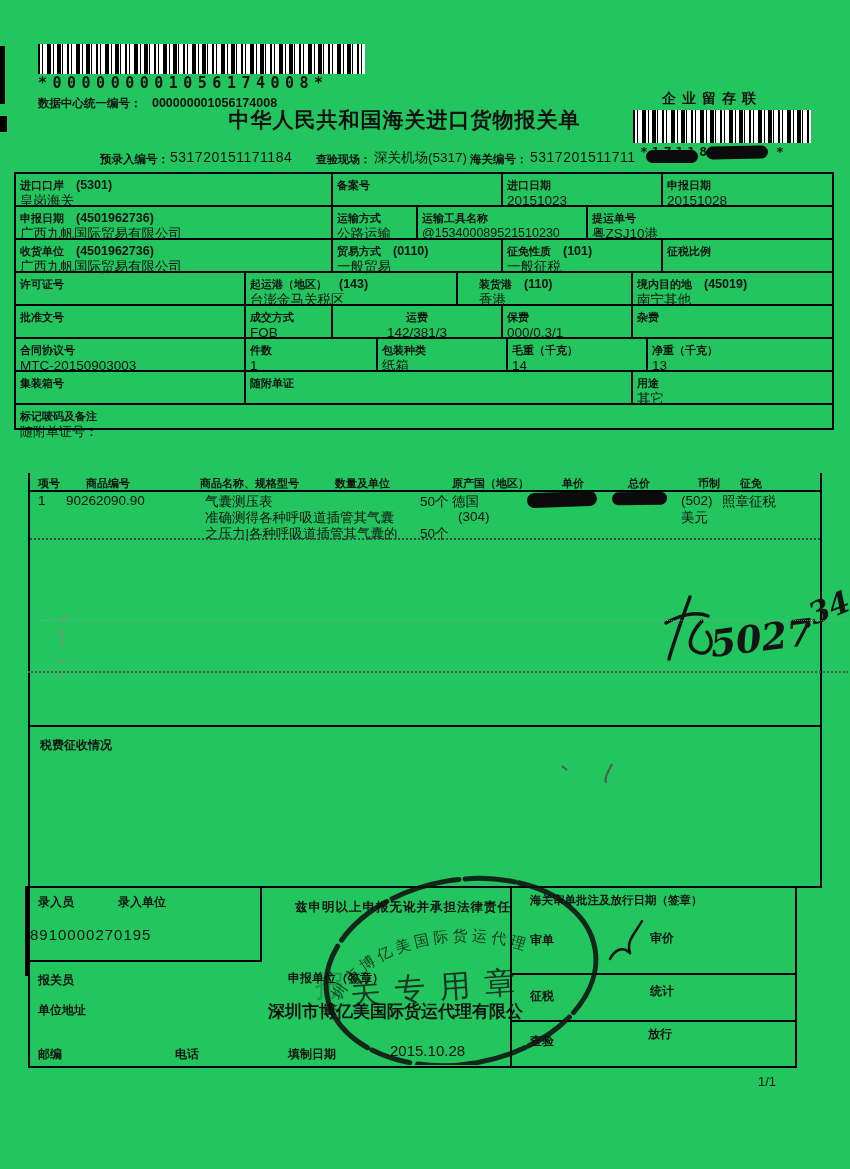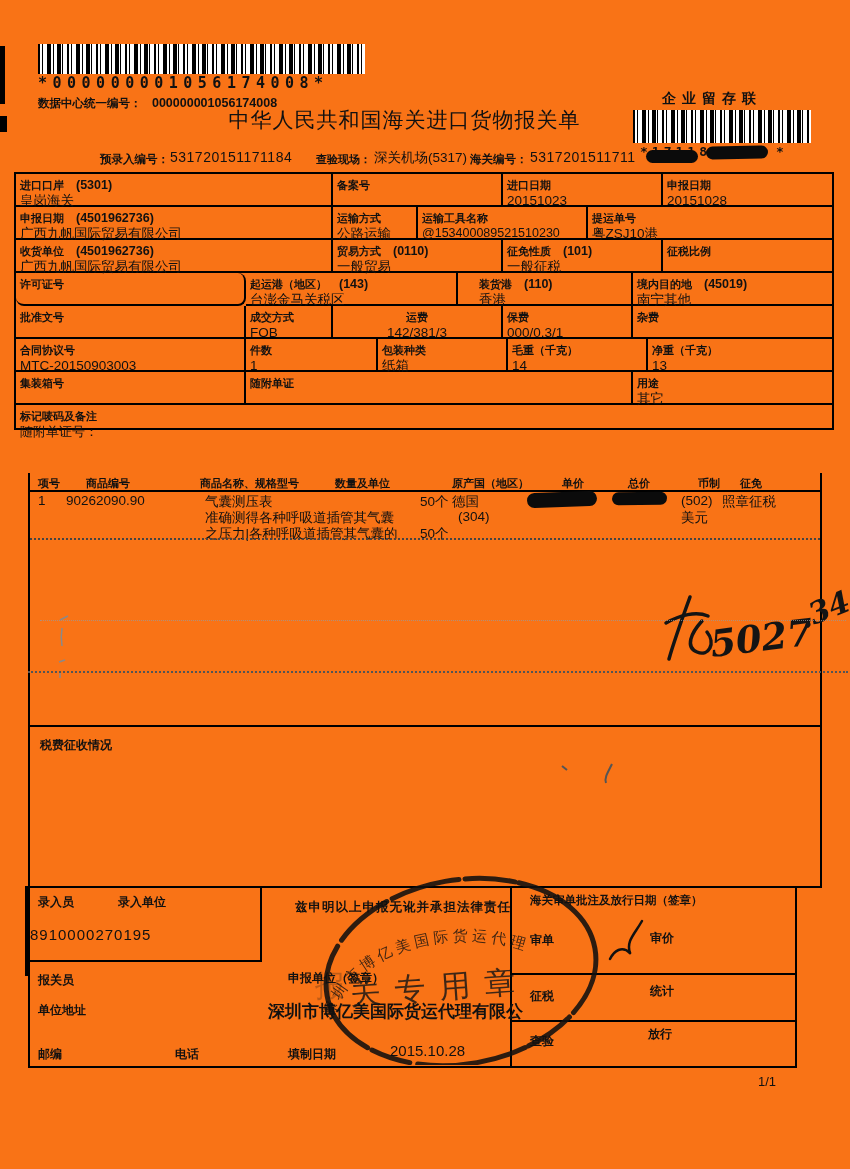--- a/index.html
+++ b/index.html
@@ -1,16 +1,16 @@
 <!DOCTYPE html>
 <html><head>
 <meta charset="utf-8">
 <style>
   html,body{margin:0;padding:0;background:#fff;}
-  #sheet{position:relative;width:850px;height:1169px;background:#f97316;
+  #sheet{position:relative;width:850px;height:1169px;background:#22c55e;
          font-family:"Liberation Sans","DejaVu Sans",sans-serif;color:#111;overflow:hidden;}
   .abs{position:absolute;}
   .hline,.vline{position:absolute;background:#000;}
   .lbl{font-weight:bold;font-size:11px;white-space:nowrap;}
   .code{font-weight:bold;font-size:12.5px;margin-left:12px;white-space:nowrap;}
   .val{font-size:13.5px;line-height:15px;white-space:nowrap;}
   .cell{position:absolute;box-sizing:border-box;border-right:2px solid #000;border-bottom:2px solid #000;padding:1px 4px;overflow:visible;}
   .cell.noR{border-right:none;}
   .cell.noB{border-bottom:none;}
   #maintable{position:absolute;left:14px;top:172px;width:820px;height:258px;border:2px solid #000;box-sizing:border-box;}
@@ -33,21 +33,21 @@
   <div class="abs" style="left:0;top:116px;width:7px;height:16px;background:#000;"></div>
   <div class="abs" style="left:25px;top:886px;width:5px;height:90px;background:#000;"></div>
 
   <div class="bars" style="left:38px;top:44px;width:327px;height:30px;"></div>
   <div class="abs mono" style="left:38px;top:74px;font-size:15px;letter-spacing:5.5px;font-weight:bold;">*000000001056174008*</div>
   <div class="abs" style="left:38px;top:93px;">
     <span class="lbl" style="font-size:11.5px;">数据中心统一编号：</span>
     <span style="font-size:12.5px;font-weight:bold;margin-left:6px;">000000001056174008</span>
   </div>
 
-  <div class="abs" style="left:0;right:60px;top:106px;text-align:center;font-size:21px;font-weight:normal;letter-spacing:1px;padding-left:19px;">中华人民共和国海关进口货物报关单</div>
+  <div class="abs" style="left:0;right:60px;top:106px;text-align:center;font-size:21px;font-weight:bold;letter-spacing:1px;padding-left:19px;">中华人民共和国海关进口货物报关单</div>
 
   <div class="abs" style="left:662px;top:90px;font-size:14px;font-weight:bold;letter-spacing:6px;">企业留存联</div>
   <div class="bars" style="left:633px;top:110px;width:178px;height:33px;"></div>
   <div class="abs mono" style="left:640px;top:144px;font-size:13px;letter-spacing:4px;font-weight:bold;">*17118</div>
   <div class="blob" style="left:706px;top:146px;width:62px;height:13px;transform:rotate(-1deg);"></div>
   <div class="abs mono" style="left:776px;top:144px;font-size:13px;font-weight:bold;">*</div>
 
   <span class="abs lbl" style="left:100px;top:152px;font-size:11.5px;">预录入编号：</span>
   <span class="abs" style="left:170px;top:149px;font-size:14px;letter-spacing:.5px;">531720151171184</span>
   <span class="abs lbl" style="left:316px;top:152px;font-size:11px;">查验现场：</span>
@@ -102,21 +102,21 @@
     </div>
     <div class="cell" style="left:487px;top:66px;width:160px;height:33px;">
       <span class="lbl">征免性质</span><span class="code">(101)</span>
       <div class="val">一般征税</div>
     </div>
     <div class="cell noR" style="left:647px;top:66px;width:169px;height:33px;">
       <span class="lbl">征税比例</span>
       <div class="val"></div>
     </div>
 
-    <div class="cell" style="left:0;top:99px;width:230px;height:33px;border-radius:8px;">
+    <div class="cell" style="left:0;top:99px;width:230px;height:33px;">
       <span class="lbl">许可证号</span>
       <div class="val"></div>
     </div>
     <div class="cell" style="left:230px;top:99px;width:212px;height:33px;">
       <span class="lbl">起运港（地区）</span><span class="code">(143)</span>
       <div class="val">台澎金马关税区</div>
     </div>
     <div class="cell" style="left:442px;top:99px;width:175px;height:33px;padding-left:21px;">
       <span class="lbl">装货港</span><span class="code">(110)</span>
       <div class="val">香港</div>

